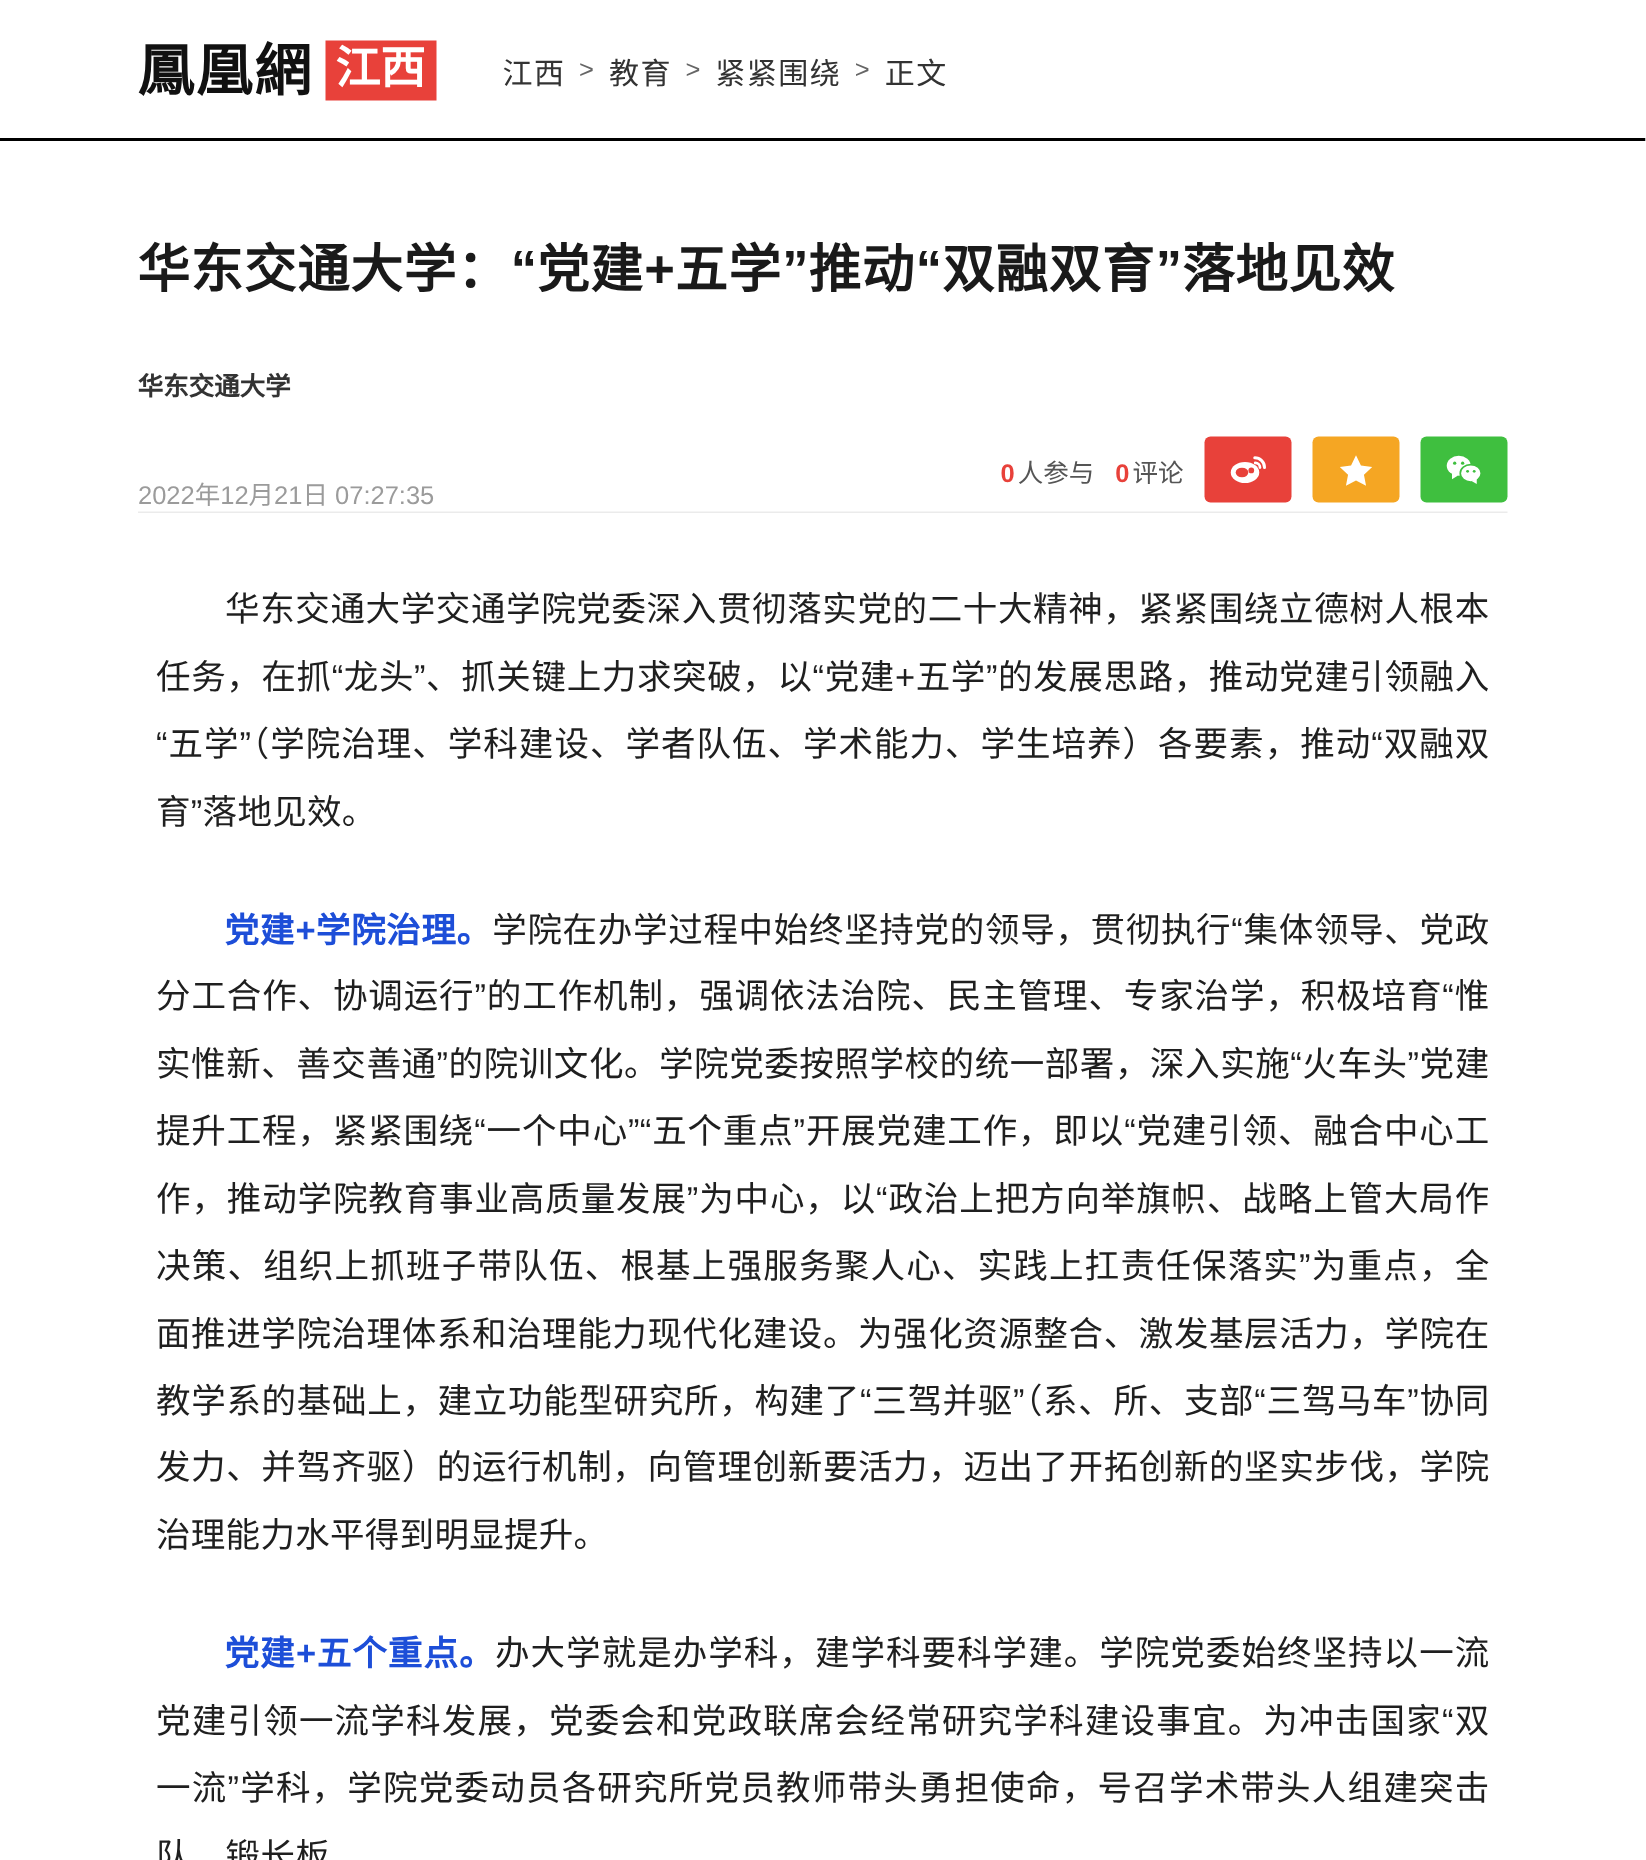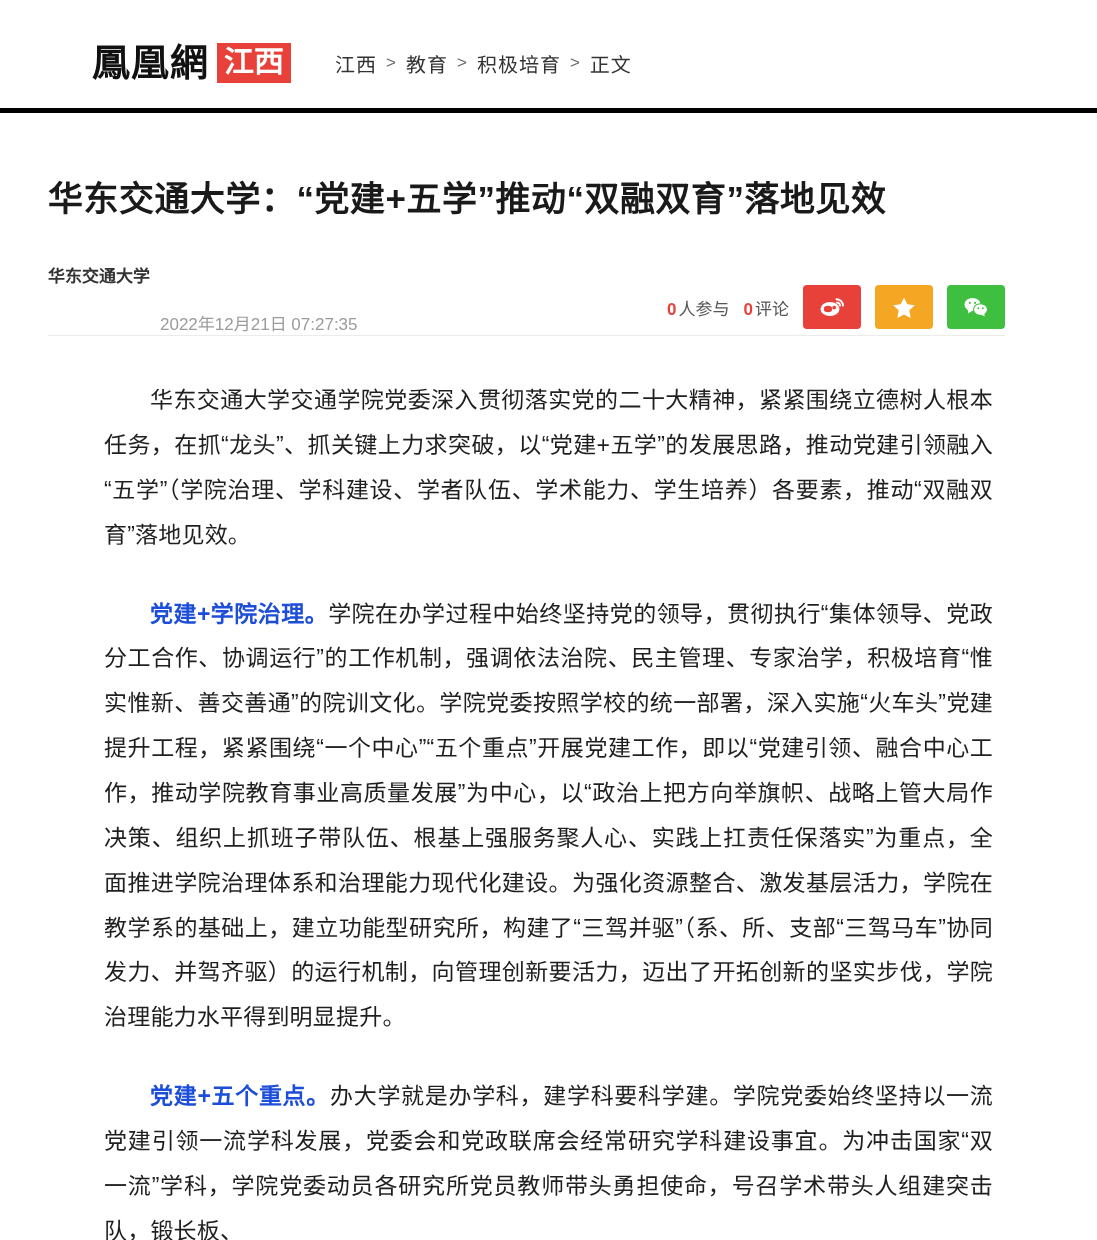--- a/index.html
+++ b/index.html
@@ -18,22 +18,22 @@
   .page {
     width: 1097px;
     margin: 0 auto;
     position: relative;
   }
 
   
   .site-header {
     display: flex;
     align-items: center;
-    padding: 34px 0 16px 92px;
-    border-bottom: 5px solid #000000;
+    padding: 18px 0 16px 92px;
+    border-bottom: 2px solid #000000;
     height: 58px;
     box-sizing: content-box;
   }
   .logo-wrap {
     display: flex;
     align-items: center;
   }
   .logo-text {
     font-family: "DejaVu Serif", "Liberation Serif", serif;
     font-size: 38px;
@@ -70,43 +70,42 @@
     color: #333;
     text-decoration: none;
   }
   .breadcrumb .current {
     color: #333;
     text-align: right;
   }
 
   
   .article {
-    padding: 0 92px 0 48px;
+    padding: 0 92px 0 92px;
   }
   .article-title {
     font-size: 35px;
     font-weight: 700;
     color: #1a1a1a;
     line-height: 1.35;
     margin: 62px 0 0 0;
     letter-spacing: 0.5px;
   }
   .meta-row {
     margin-top: 40px;
     display: flex;
     align-items: flex-end;
     justify-content: space-between;
     min-height: 58px;
     border-bottom: 1px solid #ebebeb;
     padding-bottom: 0;
   }
   .meta-left {
     display: flex;
-    flex-direction: row;
-    gap: 10px;
+    flex-direction: column;
   }
   .meta-source {
     font-size: 17px;
     color: #333;
     font-weight: 700;
   }
   .meta-time {
     font-size: 17px;
     color: #9b9b9b;
     font-weight: 400;
@@ -173,21 +172,21 @@
   <div class="site-header">
     <div class="logo-wrap">
       <span class="logo-text">鳳凰網</span>
       <span class="logo-badge">江西</span>
     </div>
     <div class="breadcrumb">
       <a href="#">江西</a>
       <span class="sep">&gt;</span>
       <a href="#">教育</a>
       <span class="sep">&gt;</span>
-      <a href="#">积极培育</a>
+      <a href="#">紧紧围绕</a>
       <span class="sep">&gt;</span>
       <span class="current">正文</span>
     </div>
   </div>
 
   <div class="article">
     <h1 class="article-title">华东交通大学：“党建+五学”推动“双融双育”落地见效</h1>
 
     <div class="meta-row">
       <div class="meta-left">

